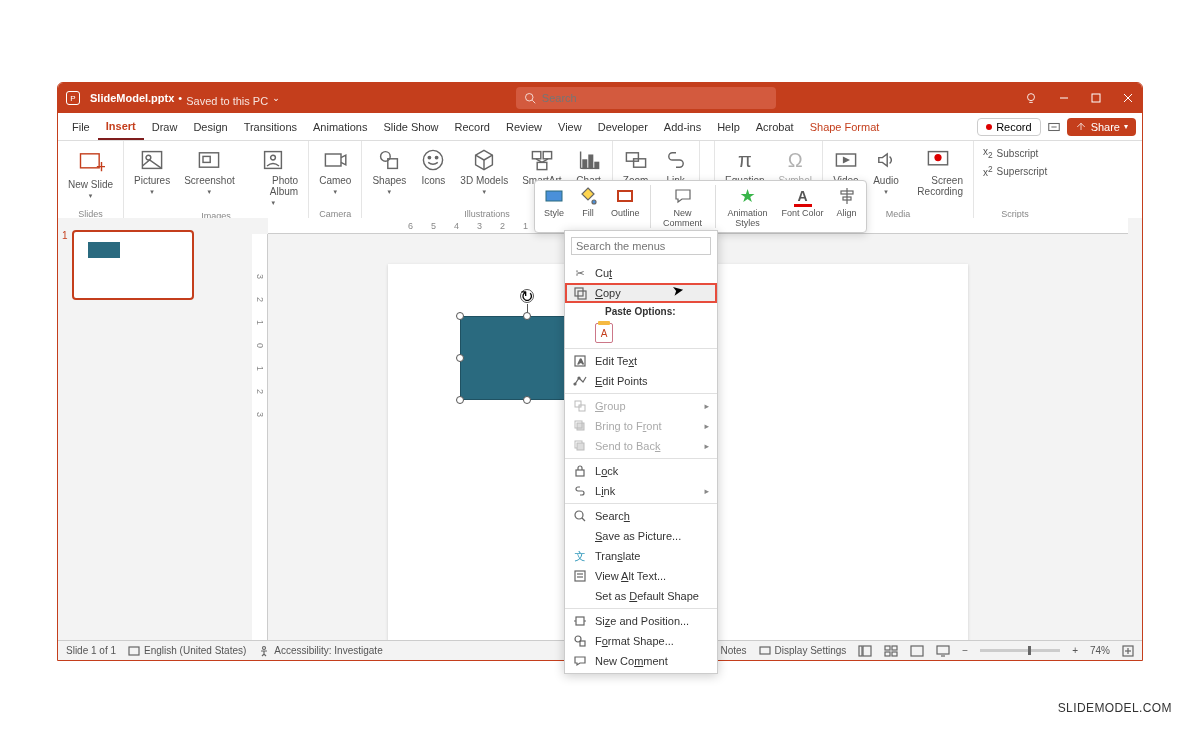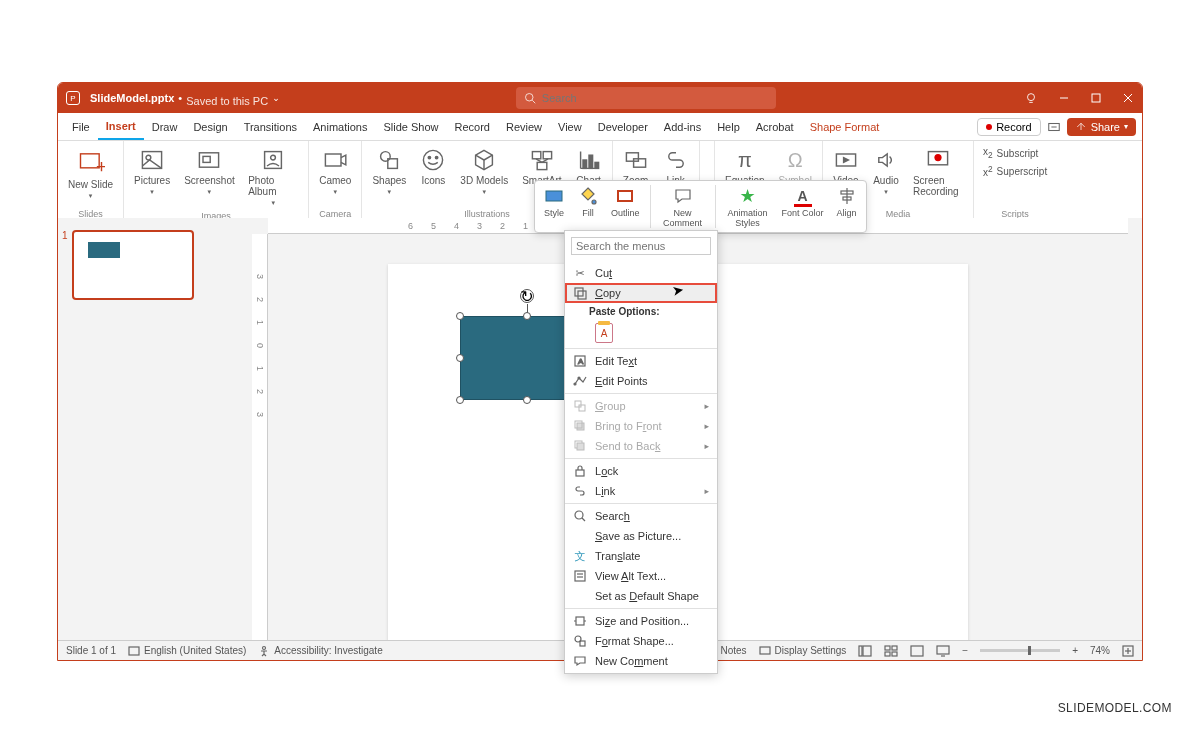--- a/index.html
+++ b/index.html
@@ -38,39 +38,39 @@
 .titlebar .search input { background: transparent; border: none; color: #fff; flex: 1; font-size: 11px; outline: none; }
 .titlebar .win-ctrls { display: flex; gap: 20px; align-items: center; margin-left: 12px; }
 .titlebar .win-ctrls .wc { width: 12px; height: 12px; display: flex; align-items: center; justify-content: center; }
 .titlebar .win-ctrls .lightbulb, .titlebar .win-ctrls .wc svg { stroke: #fff; fill: none; }
 
 .menubar {
   height: 28px; background: #fff; border-bottom: 1px solid #ddd;
   display: flex; align-items: center; font-size: 11px; padding: 0 6px;
 }
 .menubar .tab { padding: 0 8px; height: 100%; display: flex; align-items: center; color: #333; cursor: pointer; }
-.menubar .tab.active { color: #c43e1c; font-weight: 600; border-bottom: 2px solid #0ea5e9; }
+.menubar .tab.active { color: #c43e1c; font-weight: 600; border-bottom: 2px solid #7f1d1d; }
 .menubar .tab.context { color: #c43e1c; }
 .menubar .spacer { flex: 1; }
 .menubar .rec-btn { border: 1px solid #ccc; border-radius: 4px; padding: 2px 8px; font-size: 11px; display: flex; align-items: center; gap: 4px; margin-right: 6px; }
 .menubar .rec-btn .dot { width: 6px; height: 6px; background: #d00; border-radius: 50%; }
 .menubar .share-btn { background: #c43e1c; color: #fff; border-radius: 4px; padding: 3px 8px; font-size: 11px; display: flex; align-items: center; gap: 4px; }
 .menubar .icon-sm { width: 14px; height: 14px; }
 
 .ribbon {
   background: #fff; border-bottom: 1px solid #ddd;
   display: flex; font-size: 10px; color: #555;
 }
 .ribbon-group { border-right: 1px solid #e5e5e5; padding: 4px 6px 2px; display: flex; flex-direction: column; }
 .ribbon-group .controls { display: flex; gap: 6px; align-items: flex-start; min-height: 62px; }
 .ribbon-group .group-label { text-align: center; font-size: 9px; color: #888; margin-top: 2px; }
 .rbtn { display: flex; flex-direction: column; align-items: center; gap: 2px; padding: 2px 4px; cursor: pointer; }
 .rbtn .ic { width: 26px; height: 26px; display: flex; align-items: center; justify-content: center; }
 .rbtn.big .ic { width: 30px; height: 30px; }
-.rbtn .lbl { font-size: 10px; line-height: 11px; text-align: left; max-width: 50px; }
+.rbtn .lbl { font-size: 10px; line-height: 11px; text-align: right; max-width: 50px; }
 .rbtn .dd { font-size: 7px; color: #666; }
 .rrow { display: flex; flex-direction: column; gap: 2px; }
 .rrow-item { display: flex; align-items: center; gap: 4px; font-size: 10px; padding: 1px 3px; cursor: pointer; }
 .rrow-item .ic { width: 14px; height: 14px; }
 
 .mini-ribbon {
   position: absolute;
   top: 180px; left: 534px;
   background: #fff; border: 1px solid #ccc; border-radius: 4px;
   box-shadow: 0 2px 8px rgba(0,0,0,0.15);
@@ -142,21 +142,21 @@
 }
 .context-menu .search-row { padding: 6px; }
 .context-menu .search-row input { width: 100%; border: 1px solid #ccc; font-size: 11px; padding: 2px 4px; color: #888; }
 .context-menu ul { list-style: none; padding: 2px 0; }
 .context-menu li { display: flex; align-items: center; padding: 3px 8px; gap: 8px; position: relative; cursor: pointer;}
 .context-menu li.sep { height: 1px; background: #e0e0e0; padding: 0; margin: 2px 0; }
 .context-menu li .ic { width: 14px; height: 14px; flex-shrink: 0; display:flex; align-items:center; justify-content:center; color:#666;}
 .context-menu li.highlight { background: #eee; border: 2px solid #e74c3c; padding: 1px 6px;}
 .context-menu li.disabled { color: #aaa; }
 .context-menu li .arrow { margin-left: auto; font-size: 9px; color: #888; }
-.context-menu li.label { font-weight: 600; font-size: 10px; color: #333; padding-left: 24px; cursor:default;}
+.context-menu li.label { font-weight: 600; font-size: 10px; color: #333; padding-left: 40px; cursor:default;}
 .context-menu li.paste-opt { padding-left: 30px; }
 .context-menu li.paste-opt .pbox { width:18px; height:20px; border:1px solid #c78; border-radius:2px; display:flex; align-items:center; justify-content:center; font-size:10px; color:#c43e1c; position:relative;}
 .context-menu li.paste-opt .pbox::before { content:''; position:absolute; top:-3px; left:2px; right:2px; height:4px; background:#f5b942; border-radius:1px;}
 .context-menu li u { text-decoration: underline; text-underline-offset: 1px; }
 .cursor-arrow { position: absolute; top: 282px; left: 672px; z-index: 60; font-size: 14px; color: #000; transform: rotate(-10deg);}
 
 .statusbar {
   position: absolute; left: 0; right: 0; bottom: 0; height: 20px;
   background: #f3f3f3; border-top: 1px solid #ccc;
   display: flex; align-items: center; font-size: 10px; color: #555; padding: 0 8px; gap: 12px;

